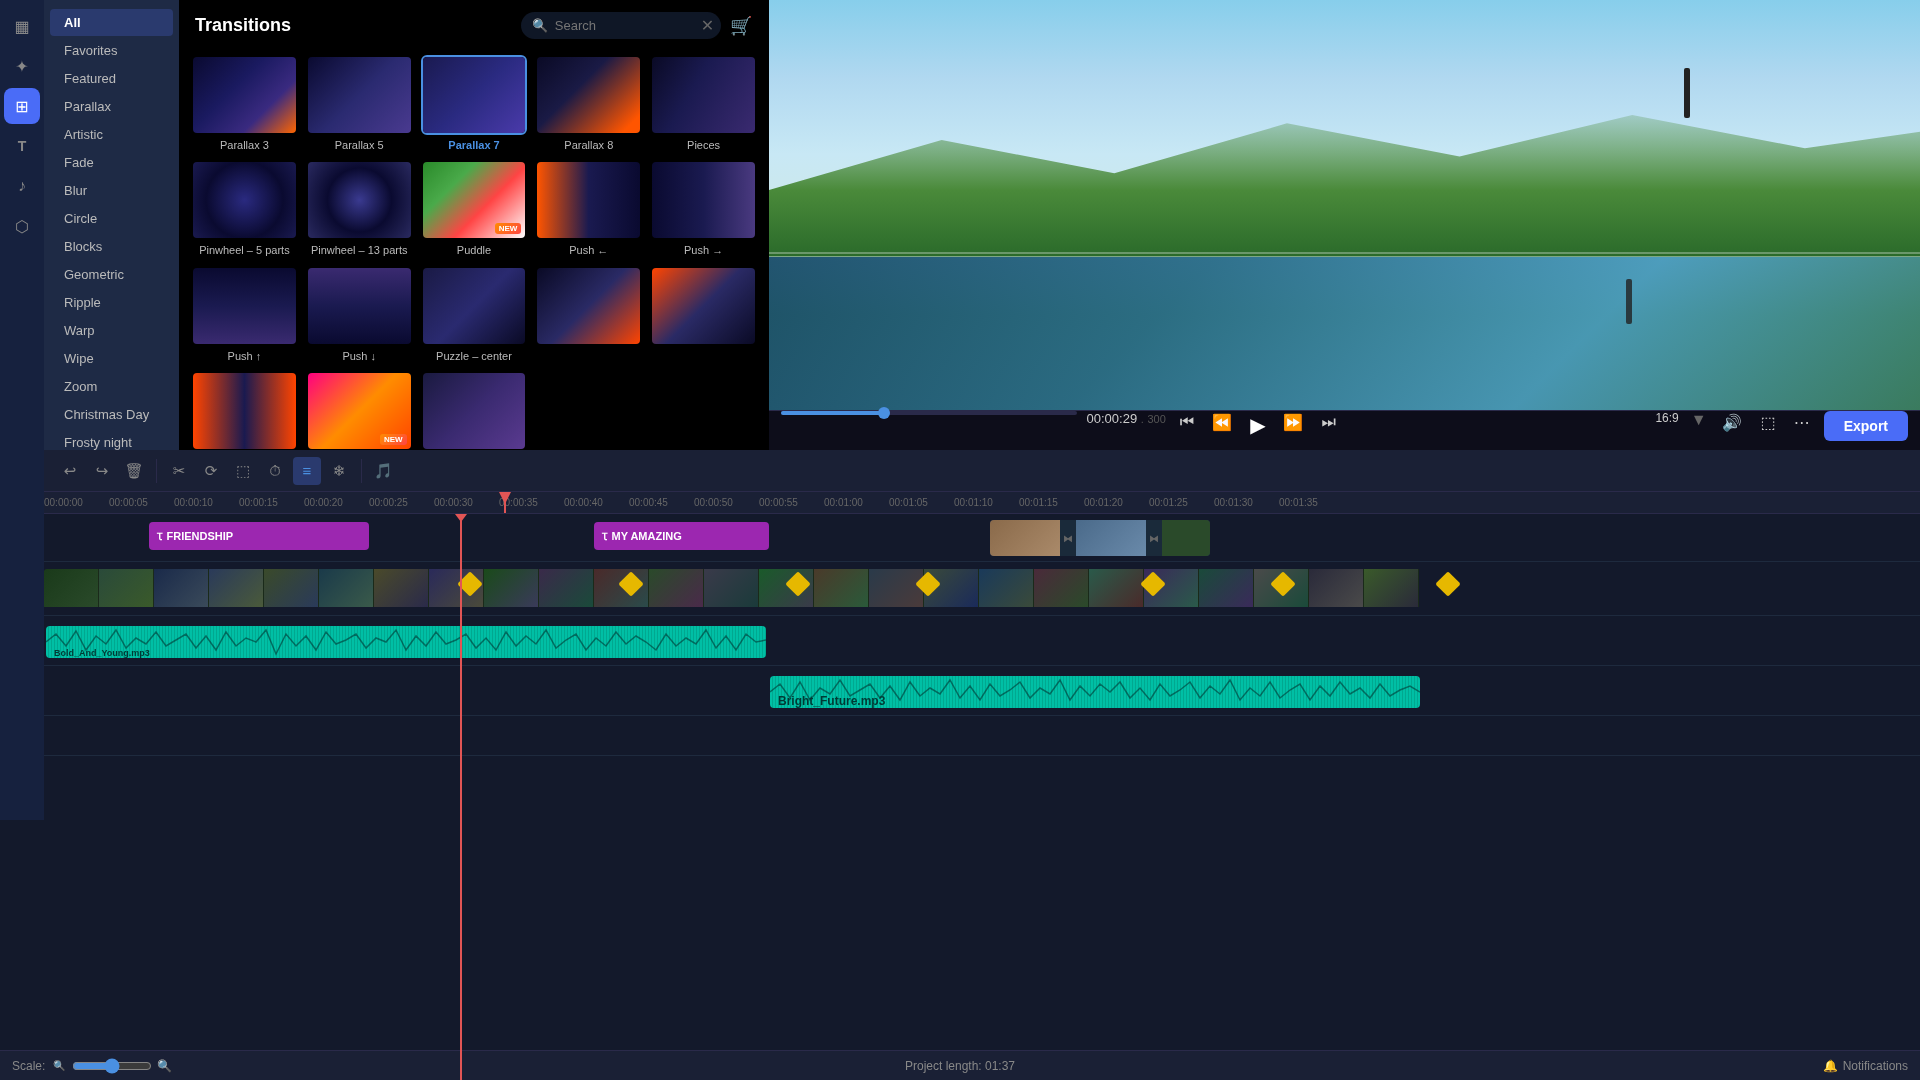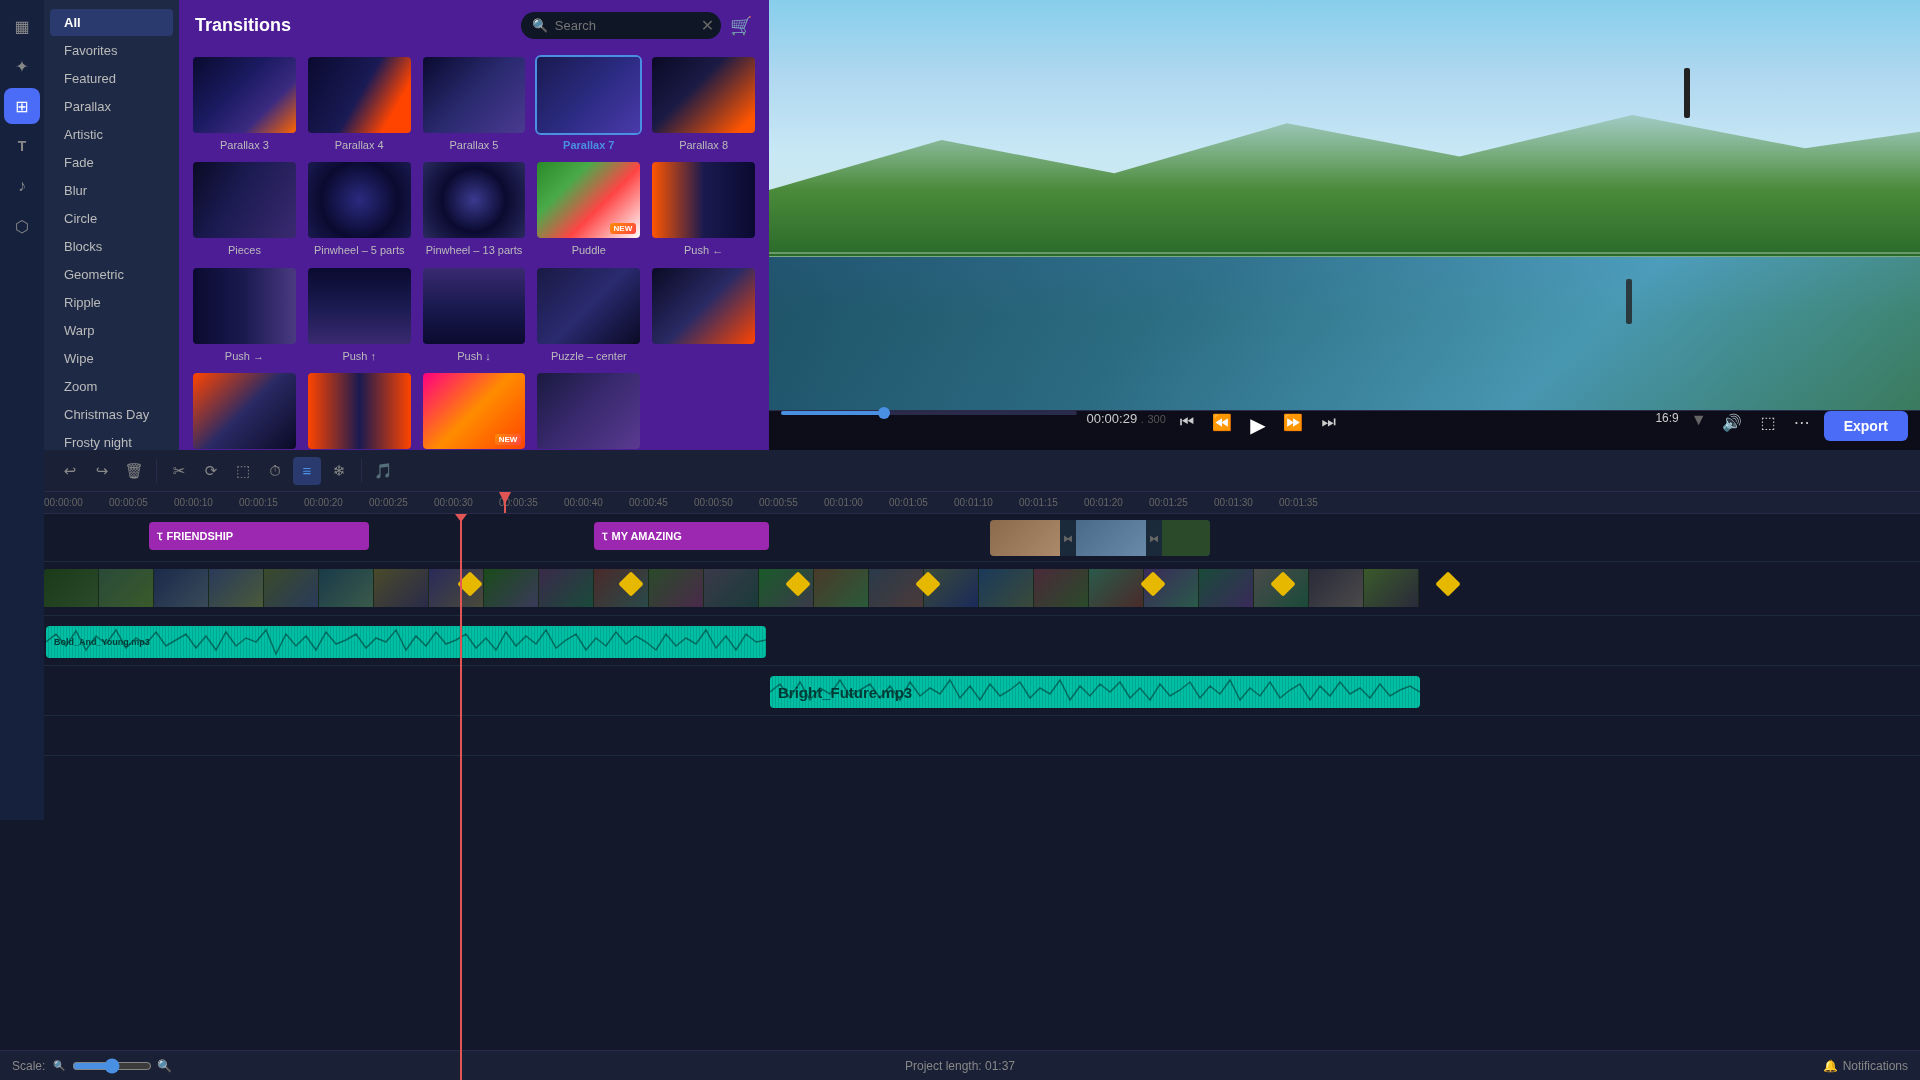--- a/index.html
+++ b/index.html
@@ -60,21 +60,21 @@
       margin: 1px 6px;
     }
     .cat-item.active { background: #2a3a6e; color: #fff; font-weight: 600; }
 
     
     #transitions-panel {
       position: absolute;
       left: 179px; top: 0;
       width: 590px;
       height: 450px;
-      background: #4c1d95;
+      background: #000000;
       display: flex;
       flex-direction: column;
     }
     #transitions-header {
       display: flex;
       align-items: center;
       justify-content: space-between;
       padding: 12px 16px 8px;
     }
     #transitions-title {
@@ -364,21 +364,21 @@
     .text-clip-icon { font-size: 10px; margin-right: 4px; }
 
     
     .audio-strip {
       position: absolute;
       height: 32px;
       top: 10px;
       border-radius: 4px;
       background: #00bfa5;
       display: flex;
-      align-items: center;
+      align-items: flex-end;
       padding: 0 8px;
       font-size: 10px;
       color: #003a35;
       font-weight: 600;
       overflow: hidden;
     }
     .audio-waveform {
       position: absolute;
       left: 0; right: 0; top: 0; bottom: 0;
       opacity: 0.5;
@@ -518,26 +518,20 @@
       <span class="cart-icon">🛒</span>
     </div>
   </div>
   <div id="transitions-grid">
 
     <div class="transition-card">
       <div class="transition-thumb">
           <div class="transition-thumb-inner thumb-p3"></div>
         </div>
       <span class="transition-label">Parallax 3</span>
-    </div>
-    <div class="transition-card">
-      <div class="transition-thumb">
-          <div class="transition-thumb-inner thumb-p4"></div>
-        </div>
-      <span class="transition-label">Parallax 4</span>
     </div>
     <div class="transition-card">
       <div class="transition-thumb">
           <div class="transition-thumb-inner thumb-p5"></div>
         </div>
       <span class="transition-label">Parallax 5</span>
     </div>
     <div class="transition-card">
       <div class="transition-thumb selected">
           <div class="transition-thumb-inner thumb-p7"></div>
@@ -836,21 +830,21 @@
 
     <div class="track-row" style="height:50px;">
       <div class="track-controls">
         <span class="track-ctrl-icon">🎵</span>
         <span class="track-ctrl-icon">🔊</span>
       </div>
       <div class="track-content">
 
         <div class="audio-strip" style="left:726px;width:650px;background:#00bfa5;">
           <div class="audio-waveform"></div>
-          <span style="position:relative;z-index:1;font-size:15px;">Bright_Future.mp3</span>
+          <span style="position:relative;z-index:1;font-size:12px;">Bright_Future.mp3</span>
           <svg style="position:absolute;left:0;top:0;right:0;bottom:0;width:100%;height:100%;opacity:0.6;" viewBox="0 0 650 32" preserveAspectRatio="none">
             <polyline points="0,16 10,8 20,22 30,6 40,24 50,12 60,18 70,4 80,20 90,14 100,8 110,22 120,10 130,24 140,6 150,20 160,12 170,18 180,4 190,22 200,10 210,24 220,8 230,20 240,14 250,6 260,22 270,12 280,18 290,4 300,24 310,10 320,20 330,8 340,16 350,6 360,22 370,12 380,24 390,8 400,20 410,14 420,6 430,22 440,10 450,18 460,4 470,24 480,12 490,20 500,6 510,22 520,14 530,8 540,24 550,10 560,20 570,6 580,18 590,12 600,22 610,8 620,20 630,14 640,10 650,16" fill="none" stroke="#003a35" stroke-width="1.5"></polyline>
           </svg>
         </div>
       </div>
     </div>
 
     <div class="track-row" style="height:40px;">
       <div class="track-controls"></div>
       <div class="track-content"></div>

